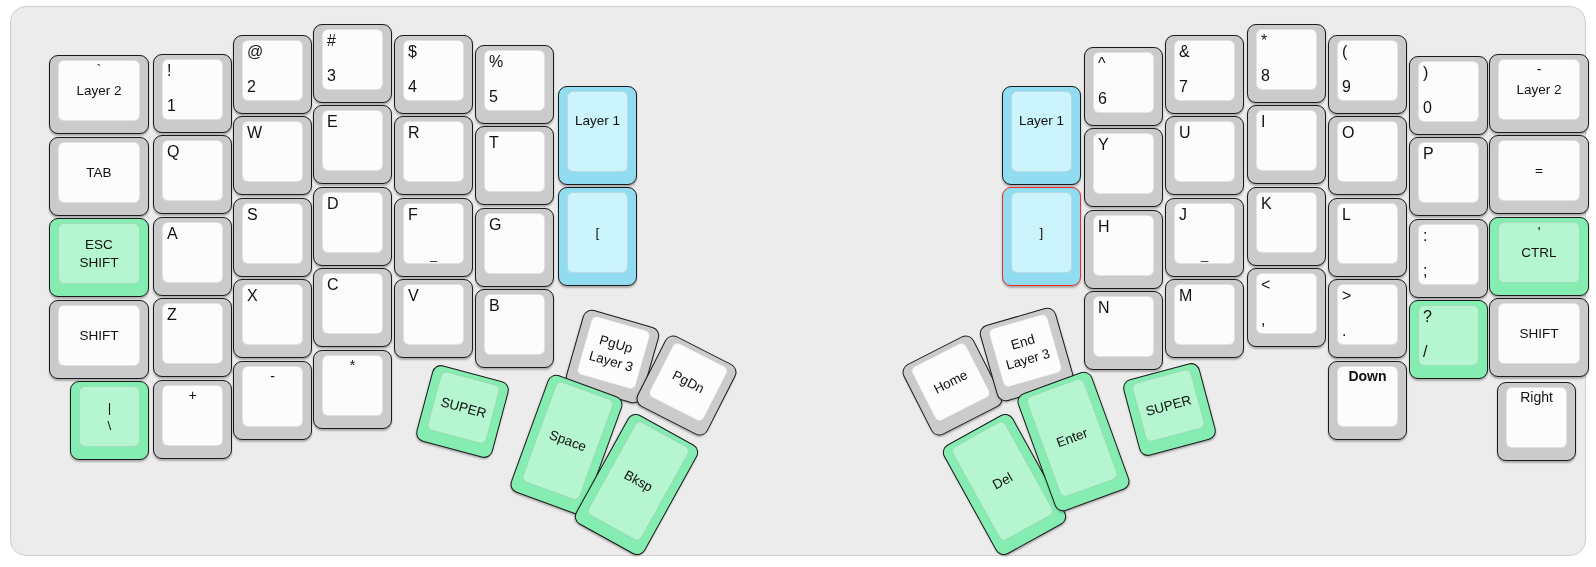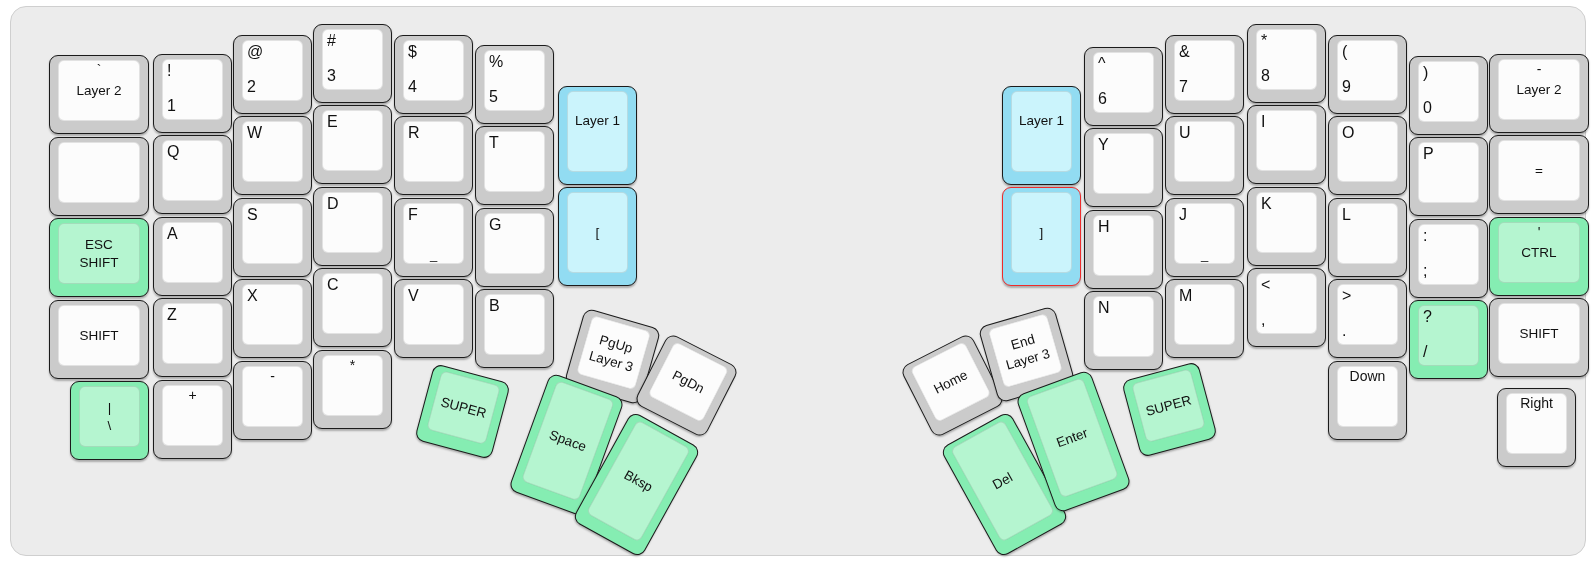--- a/index.html
+++ b/index.html
@@ -50,20 +50,21 @@
 
 <div id="stage" style="background: rgb(255, 255, 255);">
   <div id="board" style="left: 10px; top: 6px; width: 1576px; height: 550px; background: rgb(236, 236, 236); border: 1px solid rgb(207, 207, 207);">
       <div class="key" style="left: 38px; top: 48px; width: 100px; height: 79px; background: rgb(203, 203, 203); border-color: rgb(27, 27, 27);">
         <div class="cap" style="background: rgb(252, 252, 252);"></div>
         <div class="lbl tc" style="color: rgb(17, 17, 17);">`</div>
         <div class="lbl c" style="color: rgb(17, 17, 17);">Layer 2</div>
       </div>
       <div class="key" style="left: 38px; top: 130px; width: 100px; height: 79px; background: rgb(203, 203, 203); border-color: rgb(27, 27, 27);">
         <div class="cap" style="background: rgb(252, 252, 252);"></div>
+        <div class="lbl c" style="color: rgb(17, 17, 17);">TAB</div>
       </div>
       <div class="key" style="left: 38px; top: 211px; width: 100px; height: 79px; background: rgb(133, 237, 178); border-color: rgb(27, 27, 27);">
         <div class="cap" style="background: rgb(181, 245, 208);"></div>
         <div class="lbl c" style="color: rgb(17, 17, 17);">ESC
 SHIFT</div>
       </div>
       <div class="key" style="left: 38px; top: 293px; width: 100px; height: 79px; background: rgb(203, 203, 203); border-color: rgb(27, 27, 27);">
         <div class="cap" style="background: rgb(252, 252, 252);"></div>
         <div class="lbl c" style="color: rgb(17, 17, 17);">SHIFT</div>
       </div>
@@ -273,21 +274,21 @@
         <div class="cap" style="background: rgb(252, 252, 252);"></div>
         <div class="lbl tl" style="color: rgb(17, 17, 17);">L</div>
       </div>
       <div class="key" style="left: 1317px; top: 272px; width: 79px; height: 79px; background: rgb(203, 203, 203); border-color: rgb(27, 27, 27);">
         <div class="cap" style="background: rgb(252, 252, 252);"></div>
         <div class="lbl tl" style="color: rgb(17, 17, 17);">&gt;</div>
         <div class="lbl bl" style="color: rgb(17, 17, 17);">.</div>
       </div>
       <div class="key" style="left: 1317px; top: 354px; width: 79px; height: 79px; background: rgb(203, 203, 203); border-color: rgb(27, 27, 27);">
         <div class="cap" style="background: rgb(252, 252, 252);"></div>
-        <div class="lbl tc" style="color: rgb(17, 17, 17);">Down</div>
+        <div class="lbl tc" style="color: rgb(17, 17, 17); font-weight: bold;">Down</div>
       </div>
       <div class="key" style="left: 1398px; top: 49px; width: 79px; height: 79px; background: rgb(203, 203, 203); border-color: rgb(27, 27, 27);">
         <div class="cap" style="background: rgb(252, 252, 252);"></div>
         <div class="lbl tl" style="color: rgb(17, 17, 17);">)</div>
         <div class="lbl bl" style="color: rgb(17, 17, 17);">0</div>
       </div>
       <div class="key" style="left: 1398px; top: 130px; width: 79px; height: 79px; background: rgb(203, 203, 203); border-color: rgb(27, 27, 27);">
         <div class="cap" style="background: rgb(252, 252, 252);"></div>
         <div class="lbl tl" style="color: rgb(17, 17, 17);">P</div>
       </div>
@@ -312,21 +313,21 @@
       </div>
       <div class="key" style="left: 1478px; top: 210px; width: 100px; height: 79px; background: rgb(133, 237, 178); border-color: rgb(27, 27, 27);">
         <div class="cap" style="background: rgb(181, 245, 208);"></div>
         <div class="lbl tc" style="color: rgb(17, 17, 17);">'</div>
         <div class="lbl c" style="color: rgb(17, 17, 17);">CTRL</div>
       </div>
       <div class="key" style="left: 1478px; top: 291px; width: 100px; height: 79px; background: rgb(203, 203, 203); border-color: rgb(27, 27, 27);">
         <div class="cap" style="background: rgb(252, 252, 252);"></div>
         <div class="lbl c" style="color: rgb(17, 17, 17);">SHIFT</div>
       </div>
-      <div class="key" style="left: 1486px; top: 375px; width: 79px; height: 79px; background: rgb(203, 203, 203); border-color: rgb(27, 27, 27); margin-top: 6px;">
+      <div class="key" style="left: 1486px; top: 375px; width: 79px; height: 79px; background: rgb(203, 203, 203); border-color: rgb(27, 27, 27);">
         <div class="cap" style="background: rgb(252, 252, 252);"></div>
         <div class="lbl tc" style="color: rgb(17, 17, 17);">Right</div>
       </div>
       <div class="key" style="left: 901.5px; top: 338.5px; width: 79px; height: 79px; background: rgb(203, 203, 203); border-color: rgb(27, 27, 27); transform: rotate(-27deg);">
         <div class="cap" style="background: rgb(252, 252, 252);"></div>
         <div class="lbl c" style="color: rgb(17, 17, 17);">Home</div>
       </div>
       <div class="key" style="left: 975.5px; top: 307.5px; width: 79px; height: 79px; background: rgb(203, 203, 203); border-color: rgb(27, 27, 27); transform: rotate(-16deg);">
         <div class="cap" style="background: rgb(252, 252, 252);"></div>
         <div class="lbl c" style="color: rgb(17, 17, 17);">End

